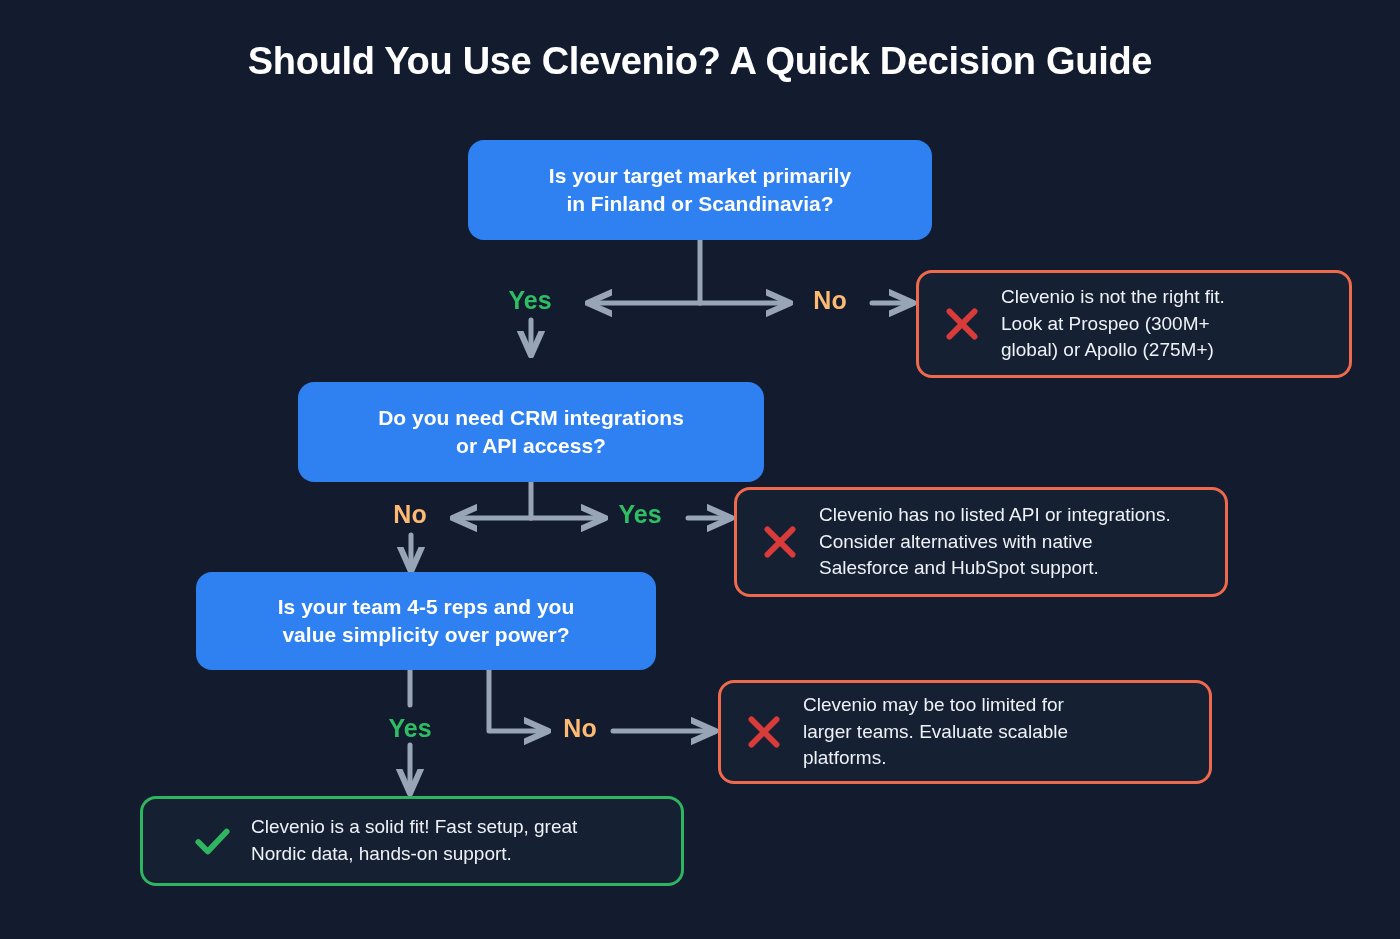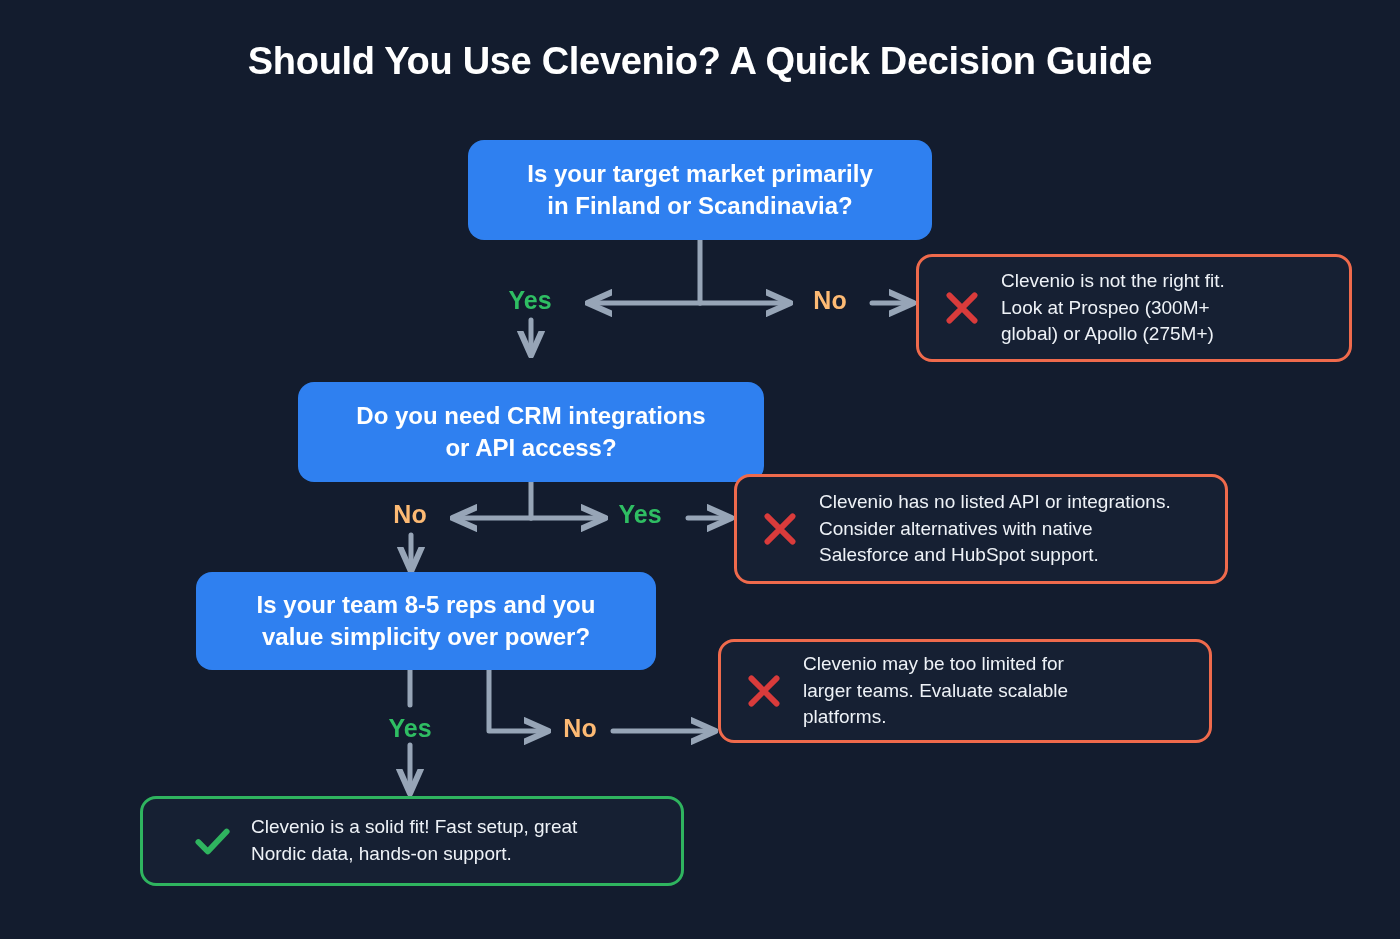--- a/index.html
+++ b/index.html
@@ -30,21 +30,21 @@
     color: #ffffff;
     letter-spacing: -0.3px;
   }
 
   
   .decision-box {
     position: absolute;
     background: #2f80f0;
     border-radius: 16px;
     color: #ffffff;
-    font-size: 24px;
+    font-size: 21px;
     font-weight: bold;
     line-height: 1.35;
     text-align: center;
     display: flex;
     align-items: center;
     justify-content: center;
     padding: 12px 19px;
   }
   .decision-box span { display: block; white-space: pre-line; }
 
@@ -72,23 +72,23 @@
   .outcome-icon {
     flex: 0 0 auto;
     width: 42px;
     height: 42px;
     display: block;
   }
 
   .outcome-negative { border-color: #ef6a4c; }
   .outcome-positive { border-color: #2fb45f; }
 
-  #outcome-1 { left: 916px; top: 254px; width: 436px; height: 108px; }
-  #outcome-2 { left: 734px; top: 474px; width: 494px; height: 110px; align-items: center; }
-  #outcome-3 { left: 718px; top: 639px; width: 494px; height: 104px; }
+  #outcome-1 { left: 916px; top: 270px; width: 436px; height: 108px; }
+  #outcome-2 { left: 734px; top: 487px; width: 494px; height: 110px; align-items: center; }
+  #outcome-3 { left: 718px; top: 680px; width: 494px; height: 104px; }
   #outcome-4 { left: 140px; top: 796px; width: 544px; height: 90px; padding-left: 48px; }
 
   
   .branch-label {
     position: absolute;
     font-size: 25px;
     font-weight: bold;
     text-align: center;
     white-space: nowrap;
   }
@@ -163,21 +163,21 @@
     <span>Is your target market primarily
 in Finland or Scandinavia?</span>
   </div>
 
   <div class="decision-box" id="decision-2">
     <span>Do you need CRM integrations
 or API access?</span>
   </div>
 
   <div class="decision-box" id="decision-3">
-    <span>Is your team 8-5 reps and you
+    <span>Is your team 4-5 reps and you
 value simplicity over power?</span>
   </div>
 
   <div class="branch-label label-yes" id="label-yes-1">Yes</div>
   <div class="branch-label label-no" id="label-no-1">No</div>
   <div class="branch-label label-no" id="label-no-2">No</div>
   <div class="branch-label label-yes" id="label-yes-2">Yes</div>
   <div class="branch-label label-yes" id="label-yes-3">Yes</div>
   <div class="branch-label label-no" id="label-no-3">No</div>
 

